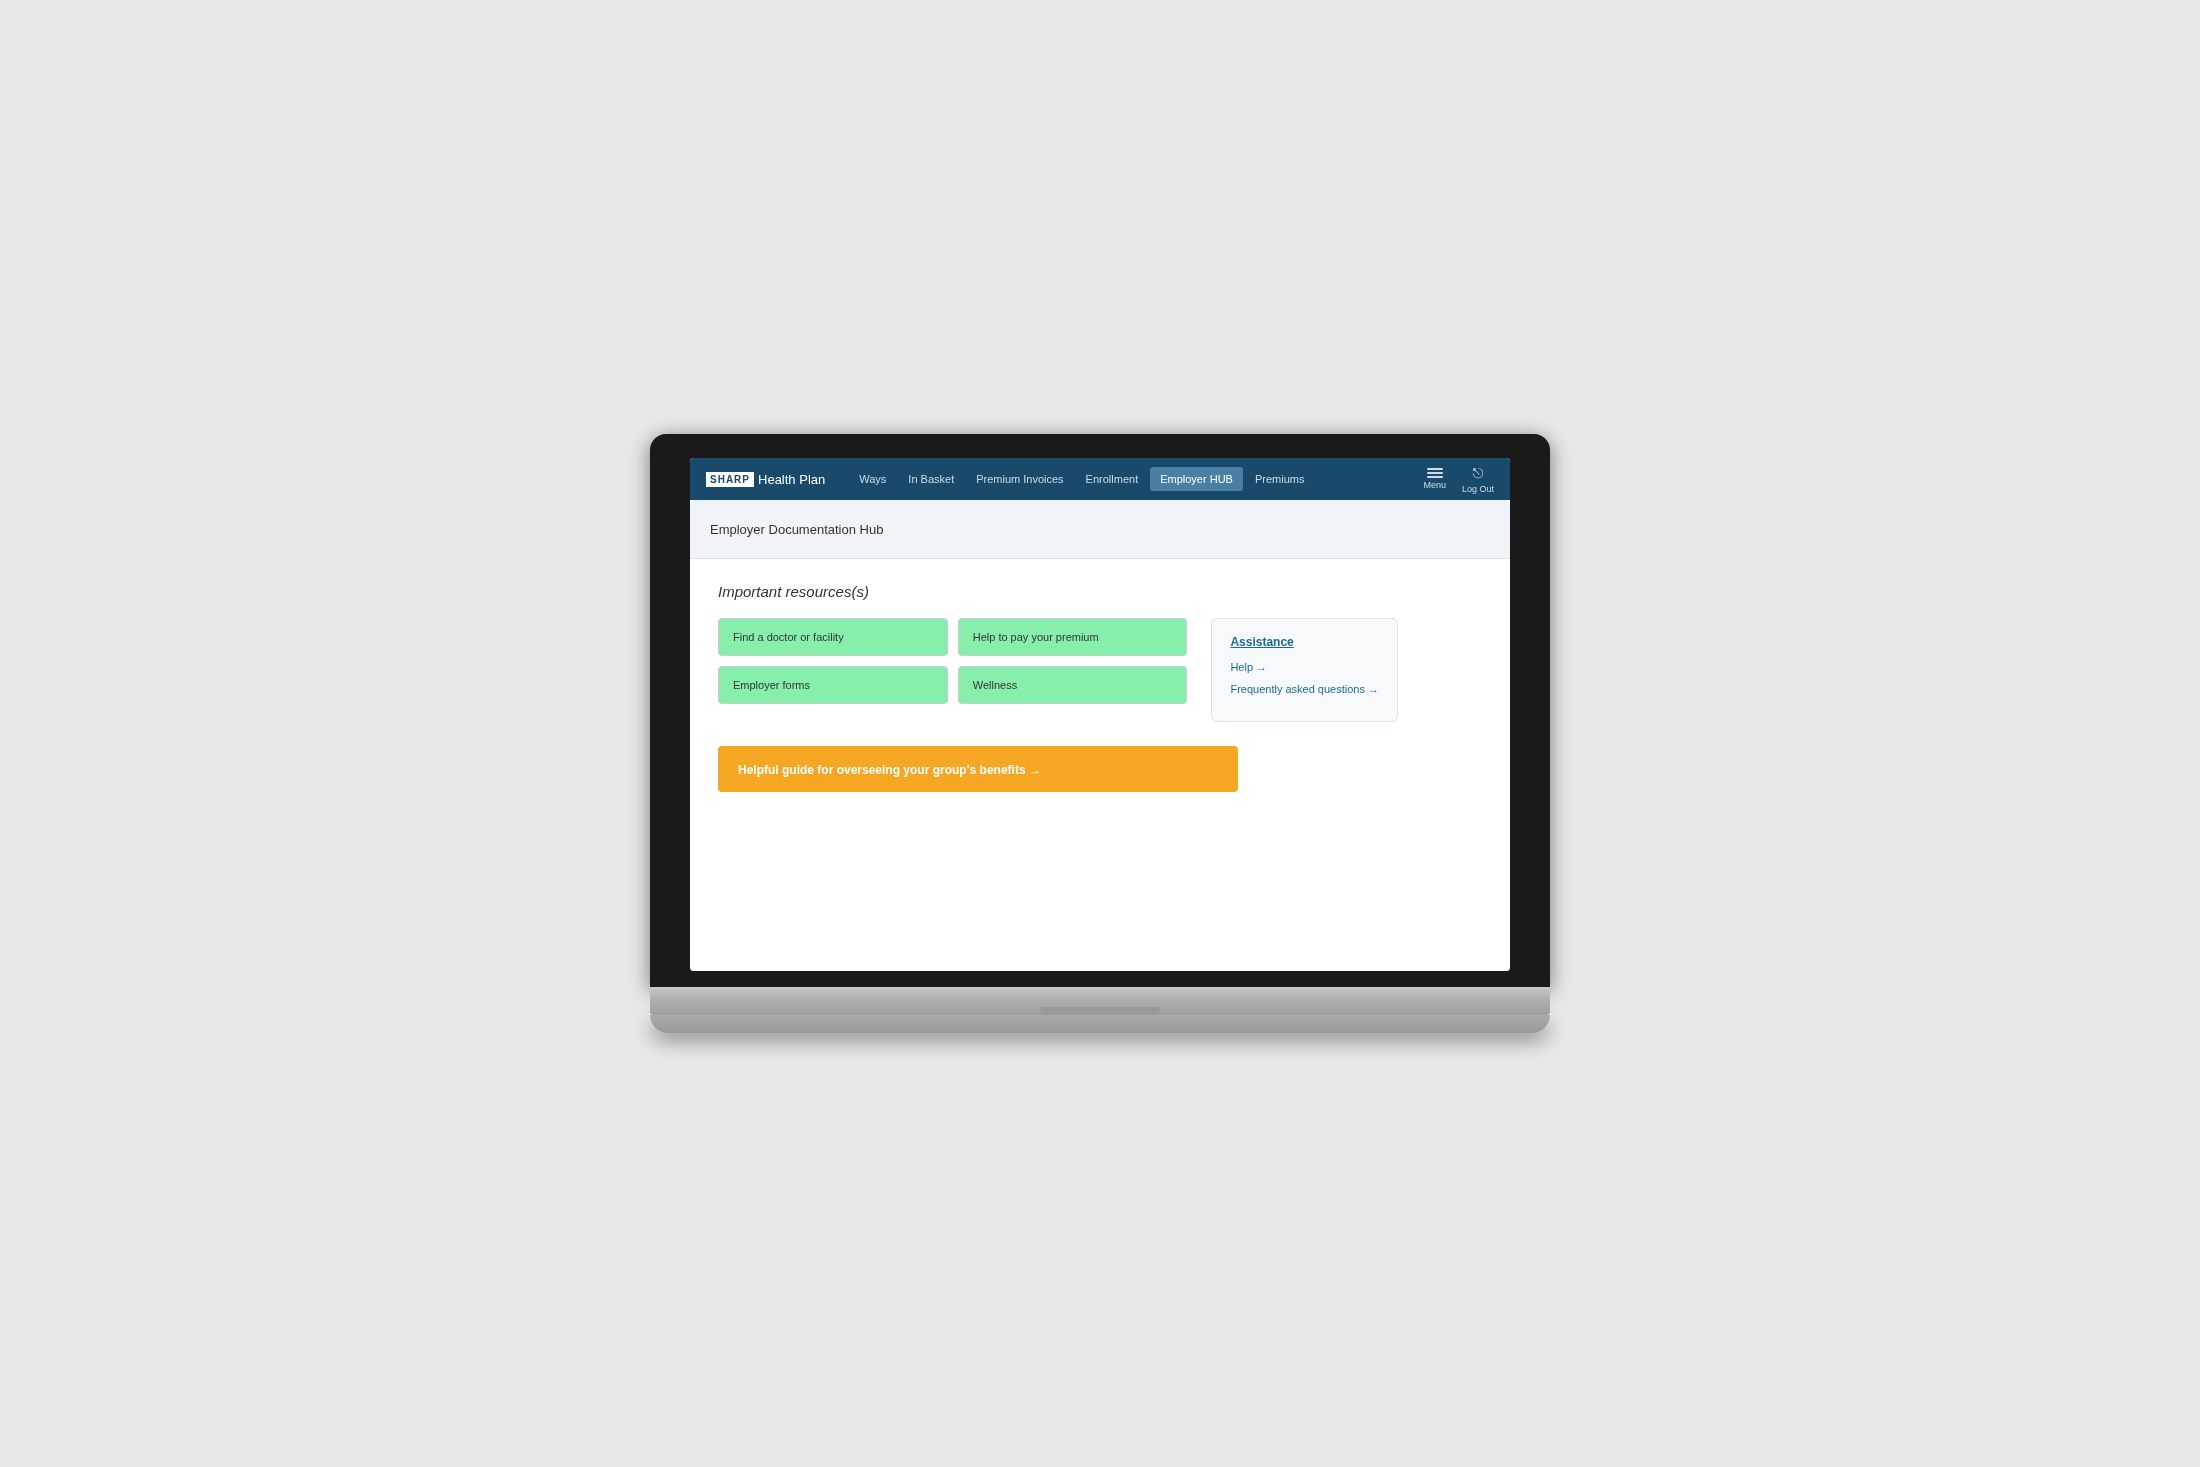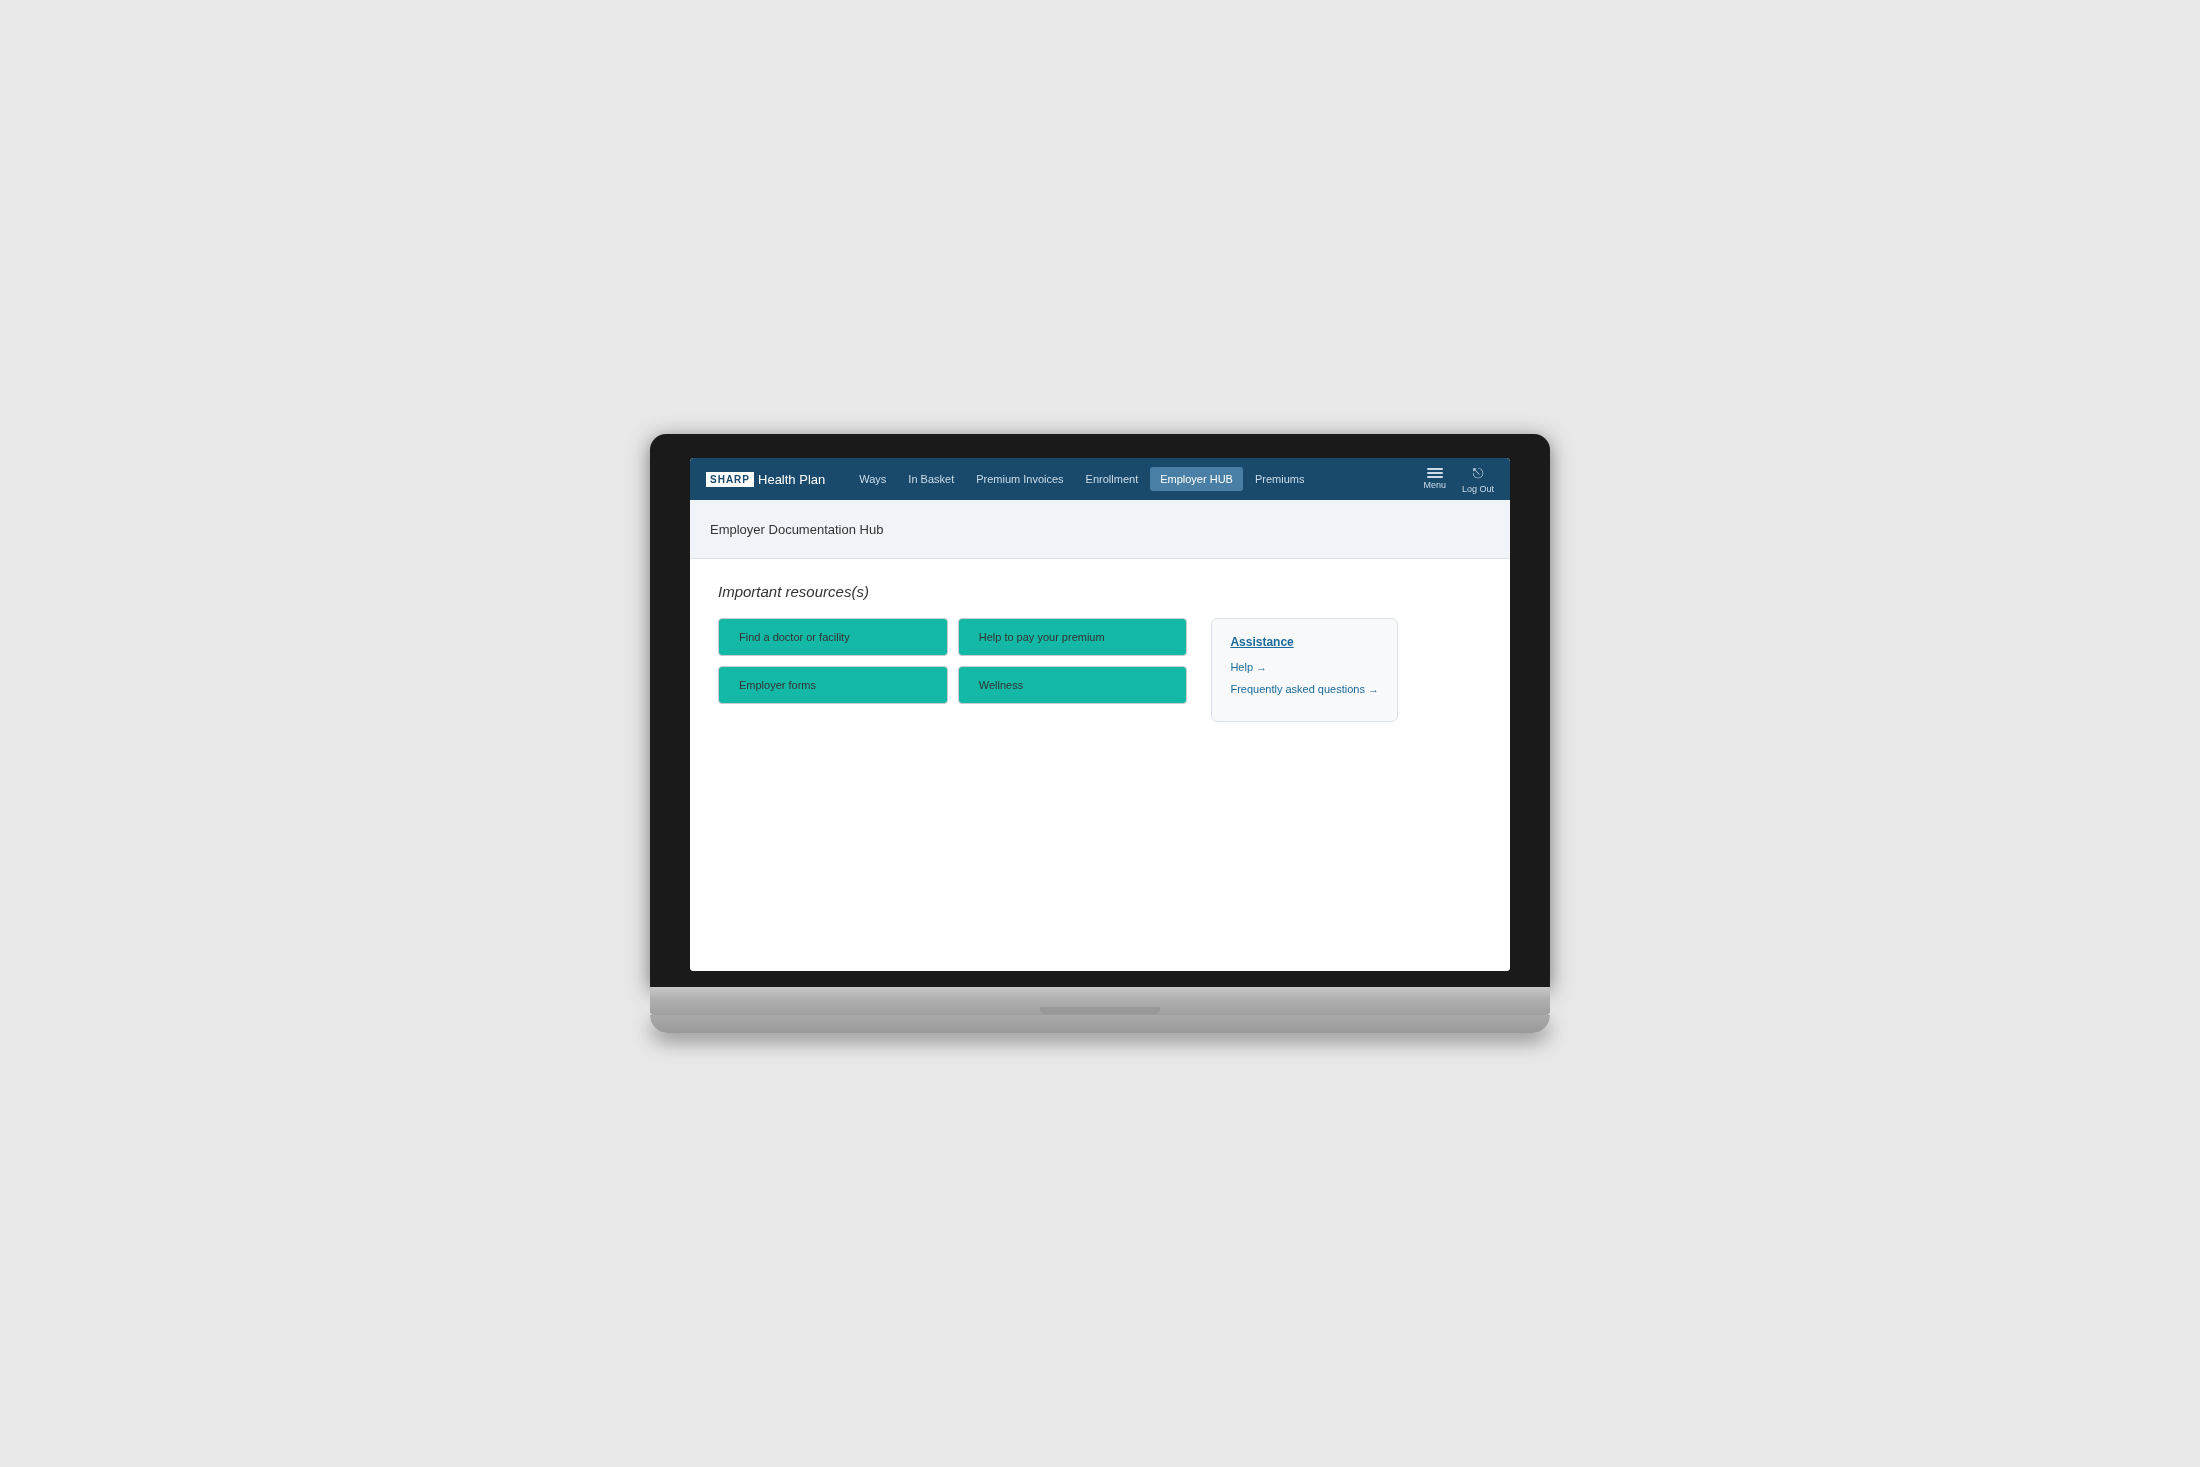--- a/index.html
+++ b/index.html
@@ -201,25 +201,25 @@
     .resources-grid {
       display: grid;
       grid-template-columns: 1fr 1fr;
       gap: 10px;
       flex: 1;
     }
 
     .resource-card {
       border: 1px solid #ccc;
       border-radius: 4px;
-      padding: 12px 20px;
+      padding: 12px 14px;
       font-size: 11px;
       color: #333;
       cursor: pointer;
-      background: #14b8a6;
+      background: #86efac;
       transition: background 0.15s;
     }
 
     .assistance-box {
       background: #f8f9fb;
       border: 1px solid #dde3ea;
       border-radius: 6px;
       padding: 16px 18px;
       min-width: 160px;
     }
@@ -314,20 +314,23 @@
 
               <div class="assistance-box">
                 <div class="assistance-title">Assistance</div>
                 <a class="assistance-link">Help →</a>
                 <a class="assistance-link">Frequently asked questions →</a>
               </div>
 
             </div>
 
             
+            <div class="guide-banner">
+              <span class="guide-banner-text">Helpful guide for overseeing your group's benefits →</span>
+            </div>
 
           </div>
         </div>
 
       </div>
     </div>
   </div>
   <div class="laptop-base"></div>
   <div class="laptop-bottom"></div>
 </div>

